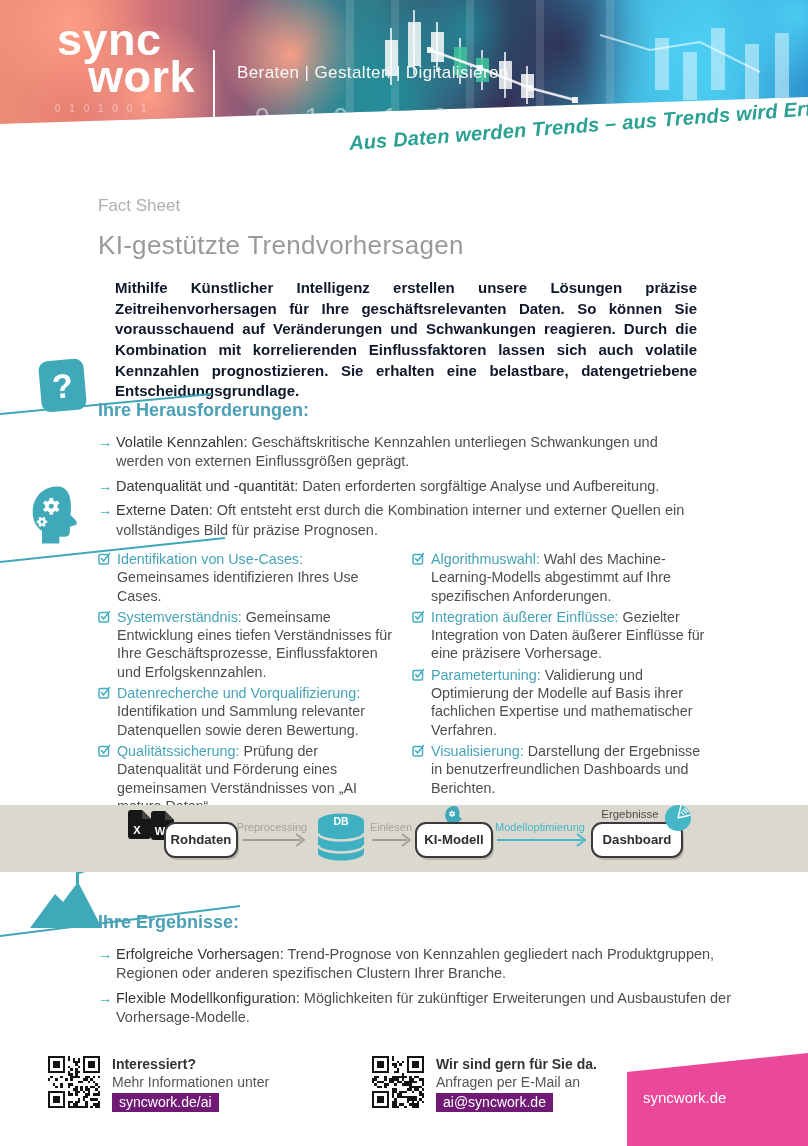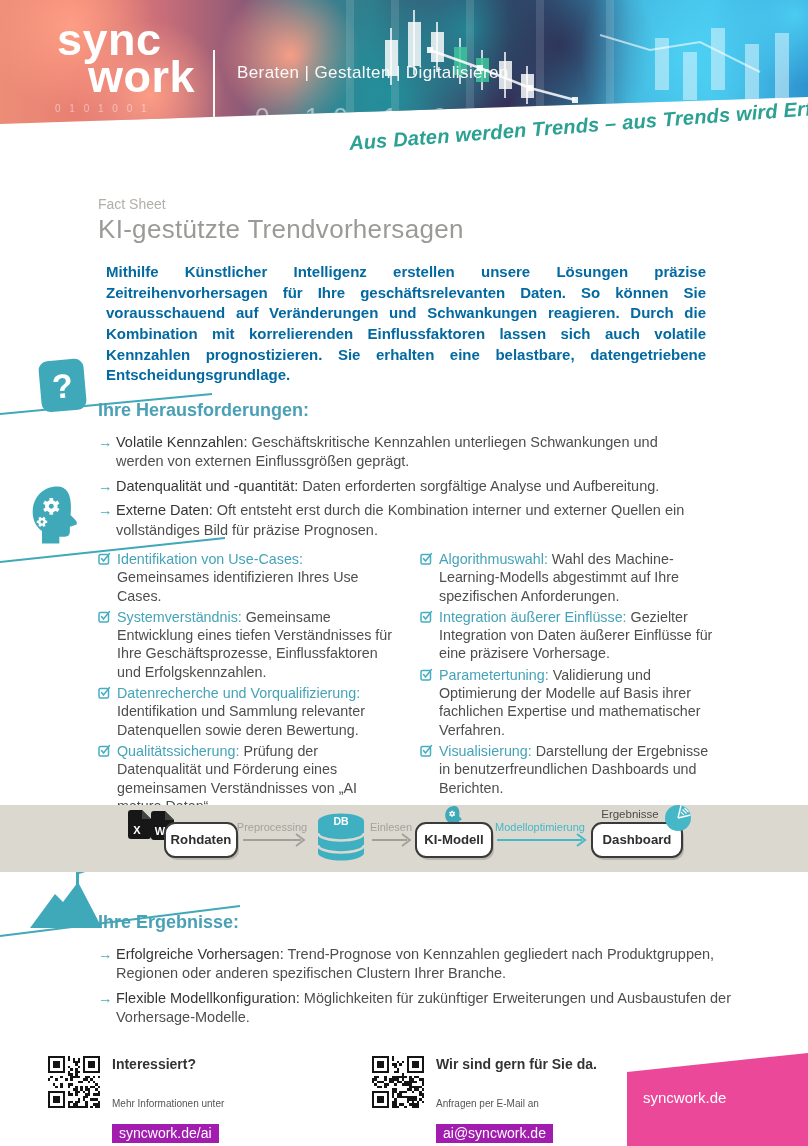--- a/index.html
+++ b/index.html
@@ -15,57 +15,57 @@
         font-size:45px;line-height:.82;letter-spacing:.5px;}
   .logo .l2{display:block;margin-left:31px;}
   .vrule{position:absolute;left:213px;top:50px;width:2px;height:78px;background:rgba(255,255,255,.95);}
   .services{position:absolute;left:237px;top:63px;color:#fafafa;font-size:17px;letter-spacing:.4px;}
   .slogan{position:absolute;left:350px;top:132px;width:452px;white-space:nowrap;
           transform:rotate(-4.3deg);transform-origin:left bottom;
           font-size:20px;font-style:italic;font-weight:700;color:#2ba193;letter-spacing:.2px;}
 
   
   .content{position:absolute;left:98px;top:196px;width:616px;}
-  .kicker{font-size:14px;color:#b2afab;margin:0 0 2px;}
+  .kicker{font-size:17px;color:#b2afab;margin:0 0 14px;}
   .doc-title{font-size:26px;font-weight:400;color:#9a9a97;margin:0 0 17px;letter-spacing:.3px;}
-  .intro{font-size:15px;font-weight:700;color:#0369a1;line-height:1.38;text-align:justify;margin:8px;}
+  .intro{font-size:15px;font-weight:700;color:#0f172a;line-height:1.38;text-align:justify;margin:17px;}
 
   .sec-h{font-size:18px;font-weight:700;color:#4aa0b5;margin:0 0 12px;}
   .section{position:absolute;left:98px;}
   .sec-challenges{top:400px;width:596px;}
   .sec-approach{top:549px;width:620px;}
   .sec-results{top:912px;width:650px;}
 
   .bullet{position:relative;padding-left:18px;font-size:14.5px;line-height:1.34;
           color:#4e4e4c;margin-bottom:5px;hyphens:auto;}
   .arr{position:absolute;left:0;top:0;color:#45aec0;}
   .blabel{font-weight:400;color:#363634;}
 
-  .cols{display:flex;gap:24px;margin-top:1px;}
+  .cols{display:flex;gap:16px;margin-top:1px;}
   .col{width:298px;}
   .app-item{position:relative;padding-left:19px;font-size:14.3px;line-height:1.28;
             color:#4e4e4c;margin-bottom:3px;hyphens:auto;}
   .app-item .blabel{color:#45a3b8;}
   .chk{position:absolute;left:0;top:2px;line-height:0;}
 
   
   .decor{position:absolute;left:0;line-height:0;}
   .decor-q{top:352px;} .decor-head{top:476px;} .decor-mtn{top:856px;}
 
   
   .band{position:absolute;left:0;top:805px;width:808px;height:67px;background:#dbd8d0;line-height:0;}
 
   
   .f-block{position:absolute;top:1054px;height:60px;}
   .fb-left{left:48px;} .fb-right{left:372px;}
   .qr{position:absolute;left:0;top:2px;width:52px;height:52px;display:block;line-height:0;}
   .f-text{margin-left:64px;padding-top:1px;}
   .f-title{font-size:14px;font-weight:700;color:#333;line-height:1.3;}
-  .f-line{font-size:10px;color:#555;line-height:1.3;margin-top:24px;}
-  .chip{display:inline-block;margin-top:14px;background:#a21caf;color:#fff;
+  .f-line{font-size:14px;color:#555;line-height:1.3;}
+  .chip{display:inline-block;margin-top:2px;background:#701a75;color:#fff;
         font-size:14px;padding:1px 7px 2px;cursor:pointer;}
   .corner{position:absolute;left:627px;top:1053px;width:181px;height:93px;background:#ec4899;
           clip-path:polygon(0 19px,100% 0,100% 100%,0 100%);}
   .corner span{position:absolute;left:16px;top:36px;color:#fff;font-size:15px;}
 </style>
 </head>
 <body>
 
 <div class="page">
 

